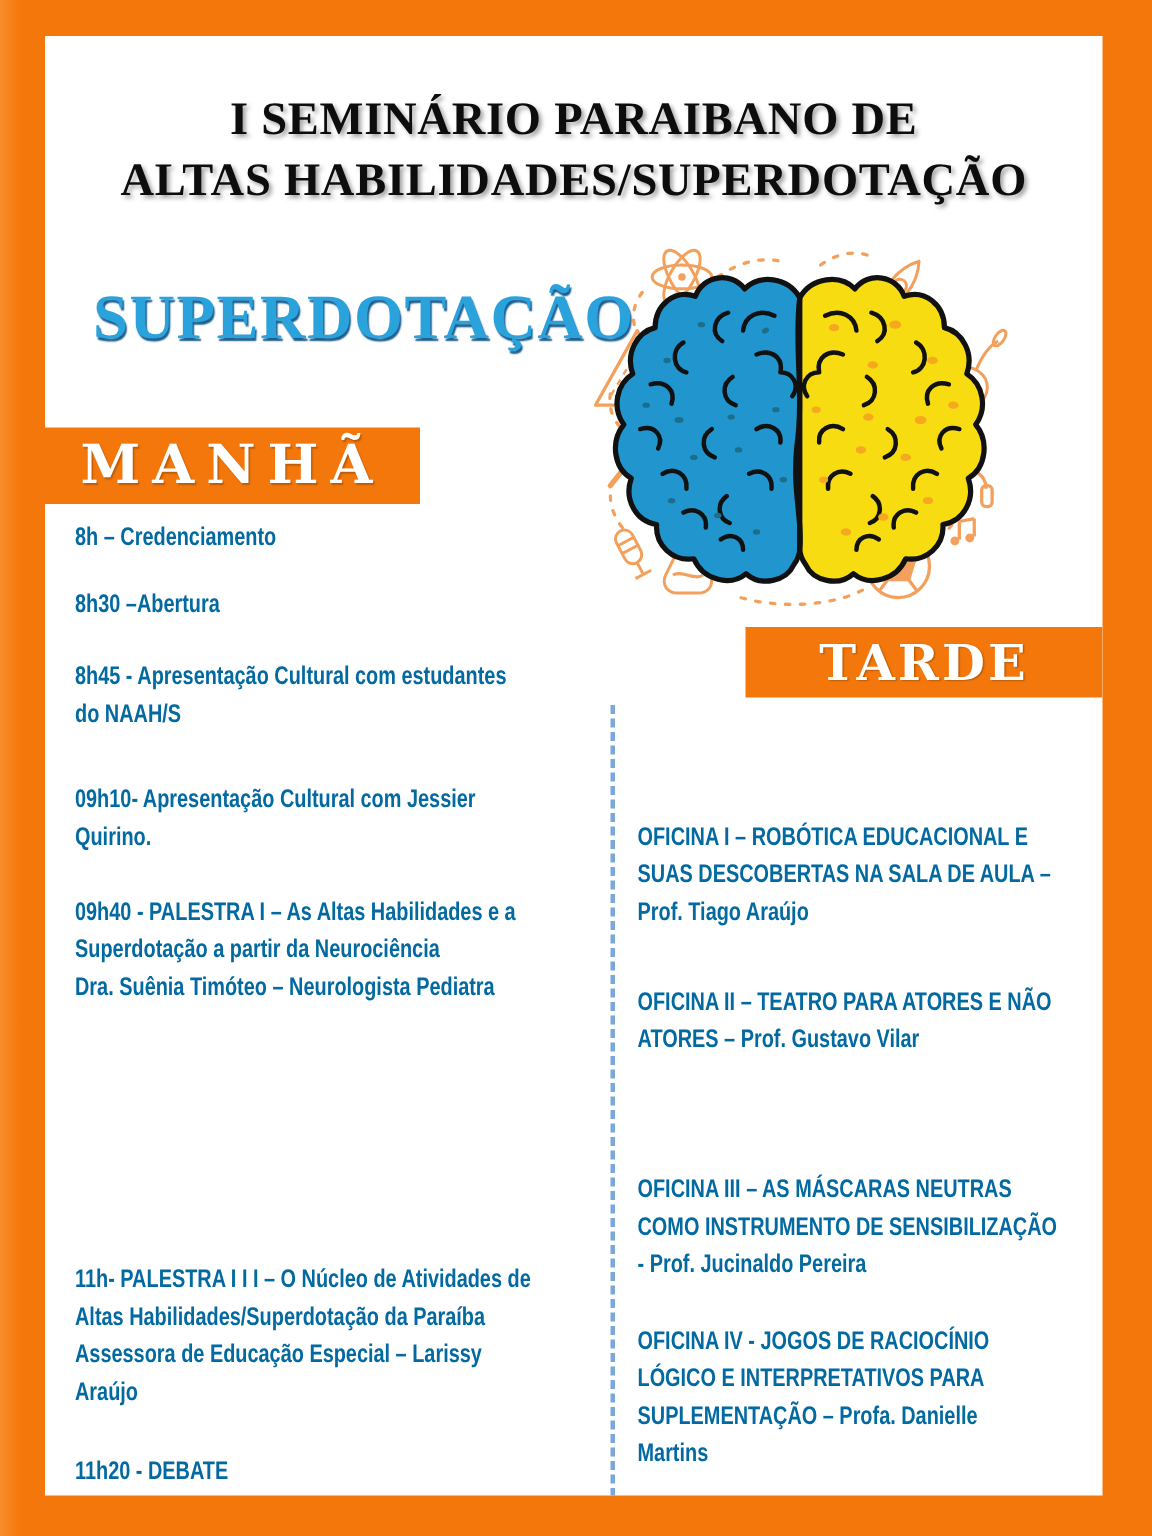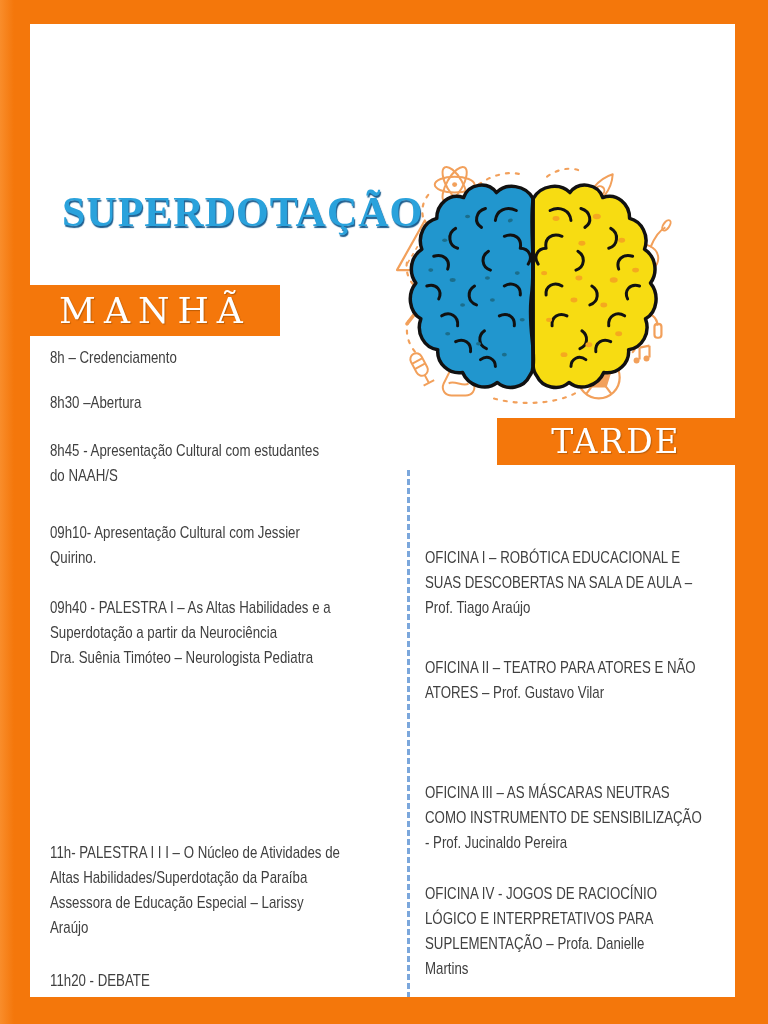--- a/index.html
+++ b/index.html
@@ -19,44 +19,48 @@
     text-shadow:2px 2px 3px rgba(90,90,90,.55);
   }
   .prog-heading{
     position:absolute;top:164px;left:32px;
     font-family:"Liberation Serif",serif;font-weight:bold;
     font-size:42px;color:#2aa2dc;letter-spacing:1px;
     text-shadow:1px 2px 1px #1d5e8f;
   }
   .banner{
     position:absolute;background:#f4770b;color:#ffffff;
-    font-family:"DejaVu Serif",serif;font-weight:normal;text-align:center;
+    font-family:"DejaVu Serif",serif;font-weight:bold;text-align:center;
     text-shadow:1px 1px 1px rgba(120,60,0,.45);
   }
   .banner-manha{top:261px;left:0;width:250px;height:51px;font-size:36px;line-height:51px;letter-spacing:8px;}
   .banner-tarde{top:394px;left:467px;width:238px;height:47px;font-size:33px;line-height:47px;letter-spacing:2px;}
-  .item{position:absolute;color:#404040;font-weight:normal;}
+  .item{position:absolute;color:#0369a1;font-weight:bold;}
   .item.m{left:20px;width:360px;}
   .item.a{left:395px;width:312px;}
   .ln{
     font-size:17px;line-height:25px;white-space:nowrap;
     transform:scaleX(.78);transform-origin:0 0;letter-spacing:0;
     font-stretch:condensed;
   }
   .separator{
     position:absolute;left:377px;top:446px;height:528px;width:0;
     border-left:3px dashed #7ba7dc;
   }
   .illustration{position:absolute;left:363px;top:134px;}
 </style>
 </head>
 <body>
 
 <div class="content">
 
+  <div class="title">
+    <div>I SEMINÁRIO PARAIBANO DE</div>
+    <div>ALTAS HABILIDADES/SUPERDOTAÇÃO</div>
+  </div>
 
   <div class="prog-heading">SUPERDOTAÇÃO</div>
 
   <svg class="illustration" width="342" height="266" viewBox="0 0 344 266">
     <g fill="none" stroke="#F2A05B" stroke-width="2.2" stroke-linecap="round" stroke-dasharray="3 7">
       <path d="M86,26 C100,16 116,12 130,16"></path>
       <path d="M155,18 C166,10 178,8 188,12"></path>
       <path d="M232,62 C240,72 244,82 242,88"></path>
       <path d="M246,124 C244,134 245,142 247,150"></path>
       <path d="M243,192 C236,202 228,208 220,212"></path>

